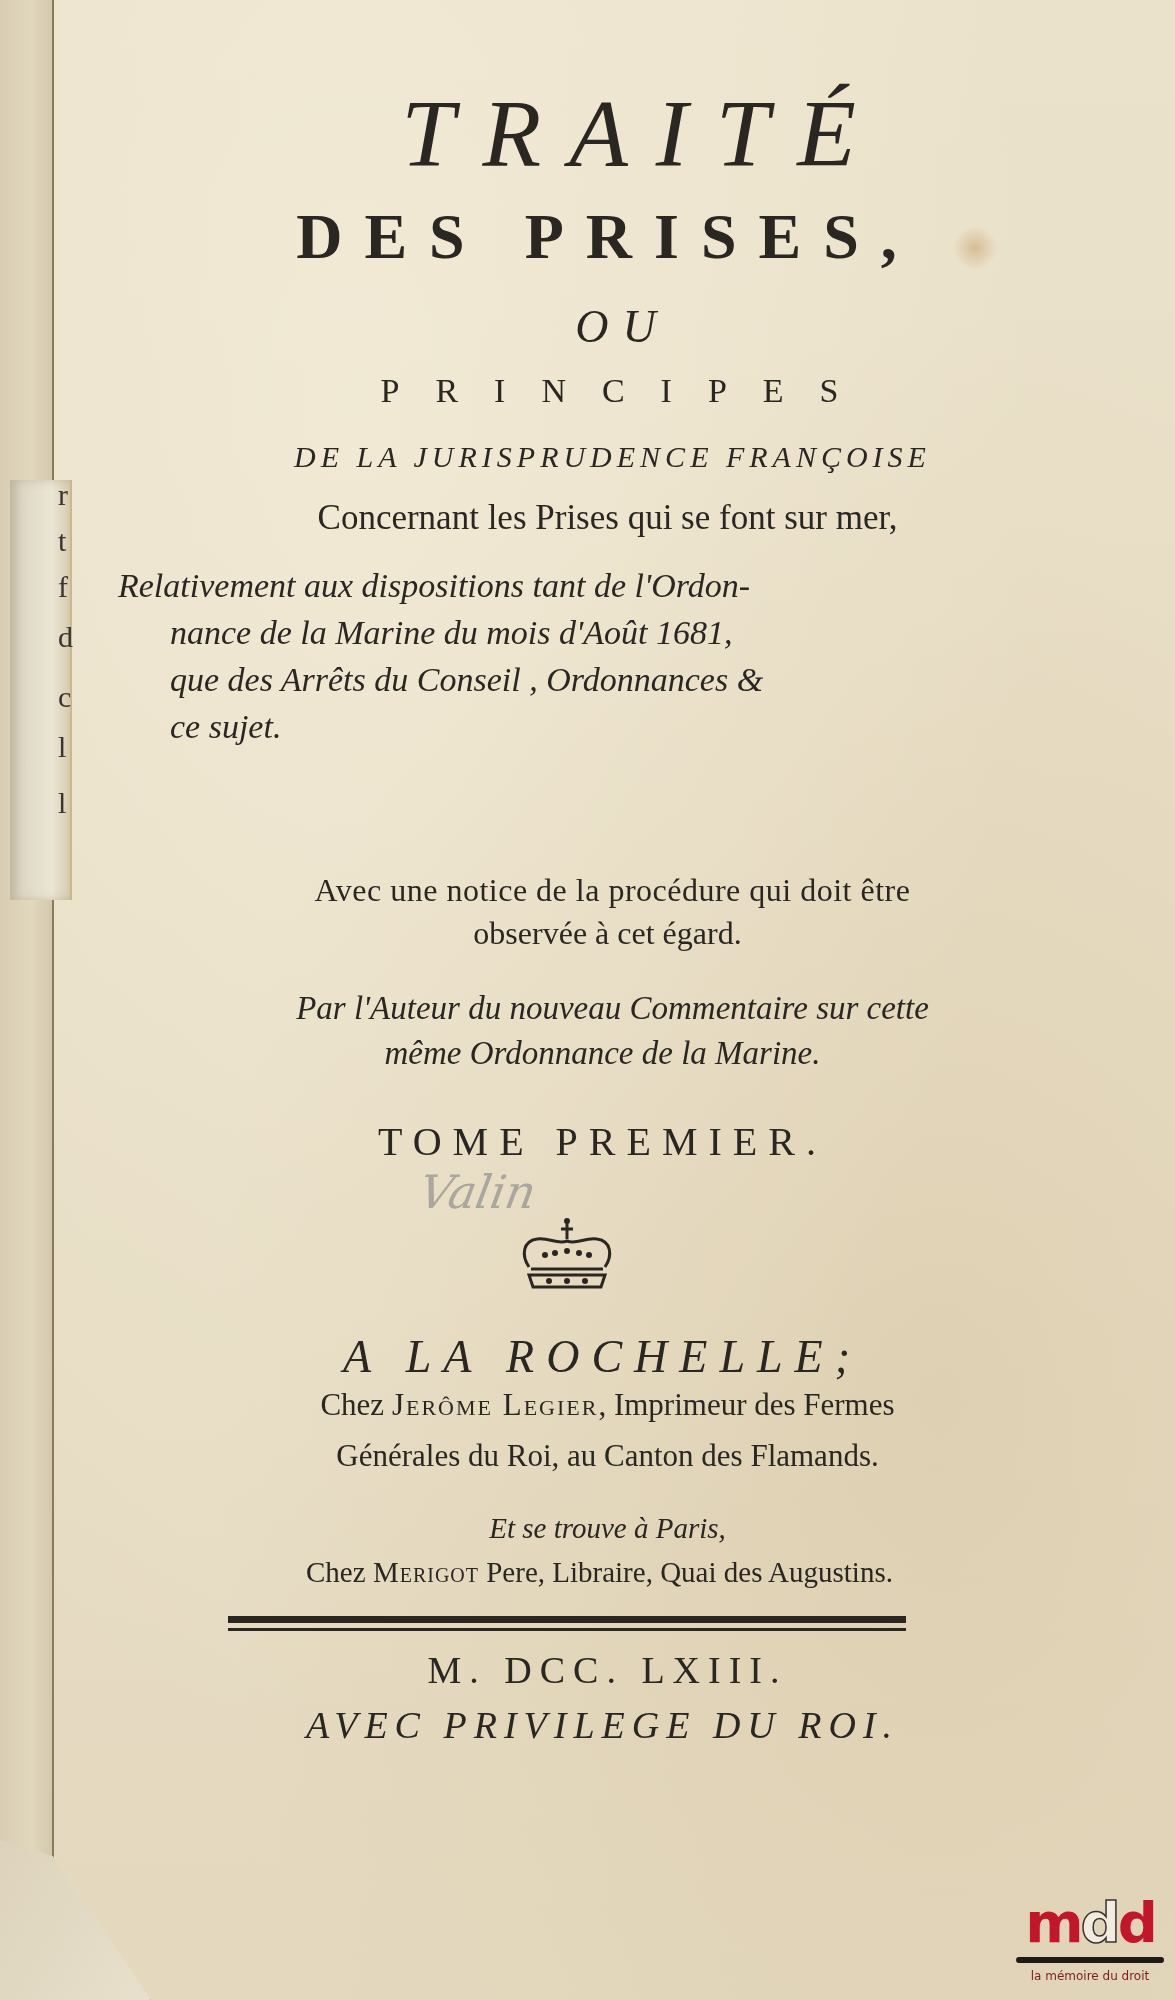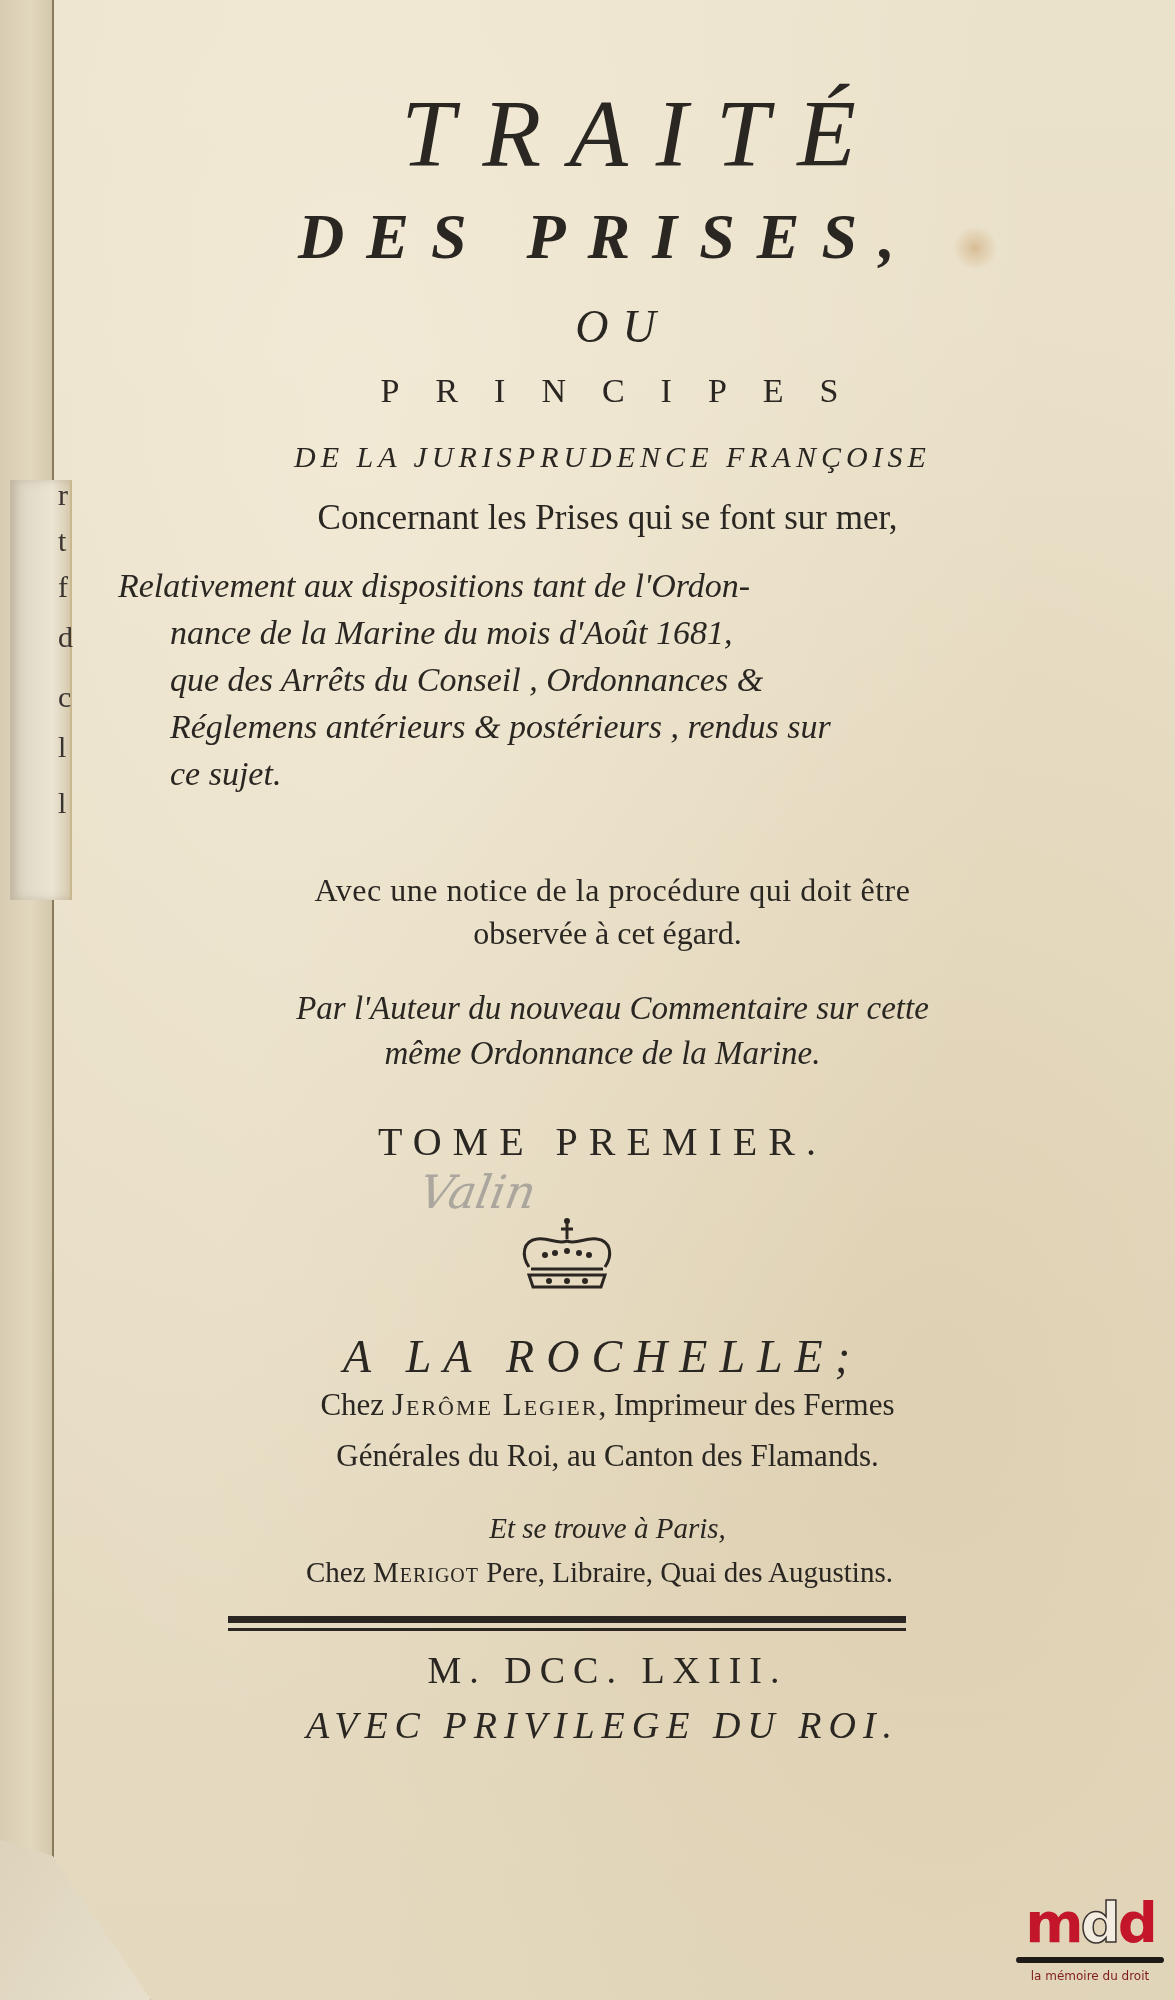--- a/index.html
+++ b/index.html
@@ -35,21 +35,21 @@
       position: absolute; left: 0; top: 1840px; width: 150px; height: 160px;
       background: linear-gradient(120deg, #ddd3bc, #e8e0cc);
       clip-path: polygon(0 0, 35% 10%, 100% 100%, 0 100%);
       border-right: 1px solid #b9a986;
     }
     .line {
       position: absolute; left: 0; width: 1175px; text-align: center;
       white-space: nowrap;
     }
     .t-title { top: 78px; font-size: 96px; font-style: italic; letter-spacing: 28px; padding-left: 110px; box-sizing: border-box; }
-    .t-sub   { top: 200px; font-size: 64px; letter-spacing: 22px; font-weight: bold; padding-left: 40px; box-sizing: border-box; font-style: italic; }
+    .t-sub   { top: 200px; font-size: 64px; letter-spacing: 22px; font-weight: bold; padding-left: 40px; box-sizing: border-box; }
     .t-ou    { top: 300px; font-size: 46px; font-style: italic; letter-spacing: 14px; padding-left: 70px; box-sizing: border-box; }
     .t-princ { top: 372px; font-size: 34px; letter-spacing: 36px; padding-left: 80px; box-sizing: border-box; }
     .t-jur   { top: 440px; font-size: 30px; font-style: italic; letter-spacing: 5px; padding-left: 50px; box-sizing: border-box; }
     .t-conc  { top: 498px; font-size: 35px; padding-left: 40px; box-sizing: border-box; }
     .block-italic {
       position: absolute; left: 118px; width: 920px; font-size: 34px; font-style: italic; line-height: 47px;
     }
     .block-italic .l { display: block; white-space: nowrap; }
     .block-italic .l.indent { padding-left: 52px; }
     .t-avec1 { top: 872px; font-size: 32px; letter-spacing: 0.5px; padding-left: 50px; box-sizing: border-box; }
@@ -107,21 +107,20 @@
 <div class="line t-sub">DES PRISES,</div>
 <div class="line t-ou">OU</div>
 <div class="line t-princ">PRINCIPES</div>
 <div class="line t-jur">DE LA JURISPRUDENCE FRANÇOISE</div>
 <div class="line t-conc">Concernant les Prises qui se font sur mer,</div>
 
 <div class="block-italic" style="top:562px">
   <span class="l">Relativement aux dispositions tant de l'Ordon-</span>
   <span class="l indent">nance de la Marine du mois d'Août 1681,</span>
   <span class="l indent">que des Arrêts du Conseil , Ordonnances &amp;</span>
-  <span class="l indent">Réglemens antérieurs &amp; postérieurs , rendus sur</span>
   <span class="l indent">ce sujet.</span>
 </div>
 
 <div class="line t-avec1">Avec une notice de la procédure qui doit être</div>
 <div class="line t-avec2">observée à cet égard.</div>
 
 <div class="line t-par1">Par l'Auteur du nouveau Commentaire sur cette</div>
 <div class="line t-par2">même Ordonnance de la Marine.</div>
 
 <div class="line t-tome">TOME PREMIER.</div>

